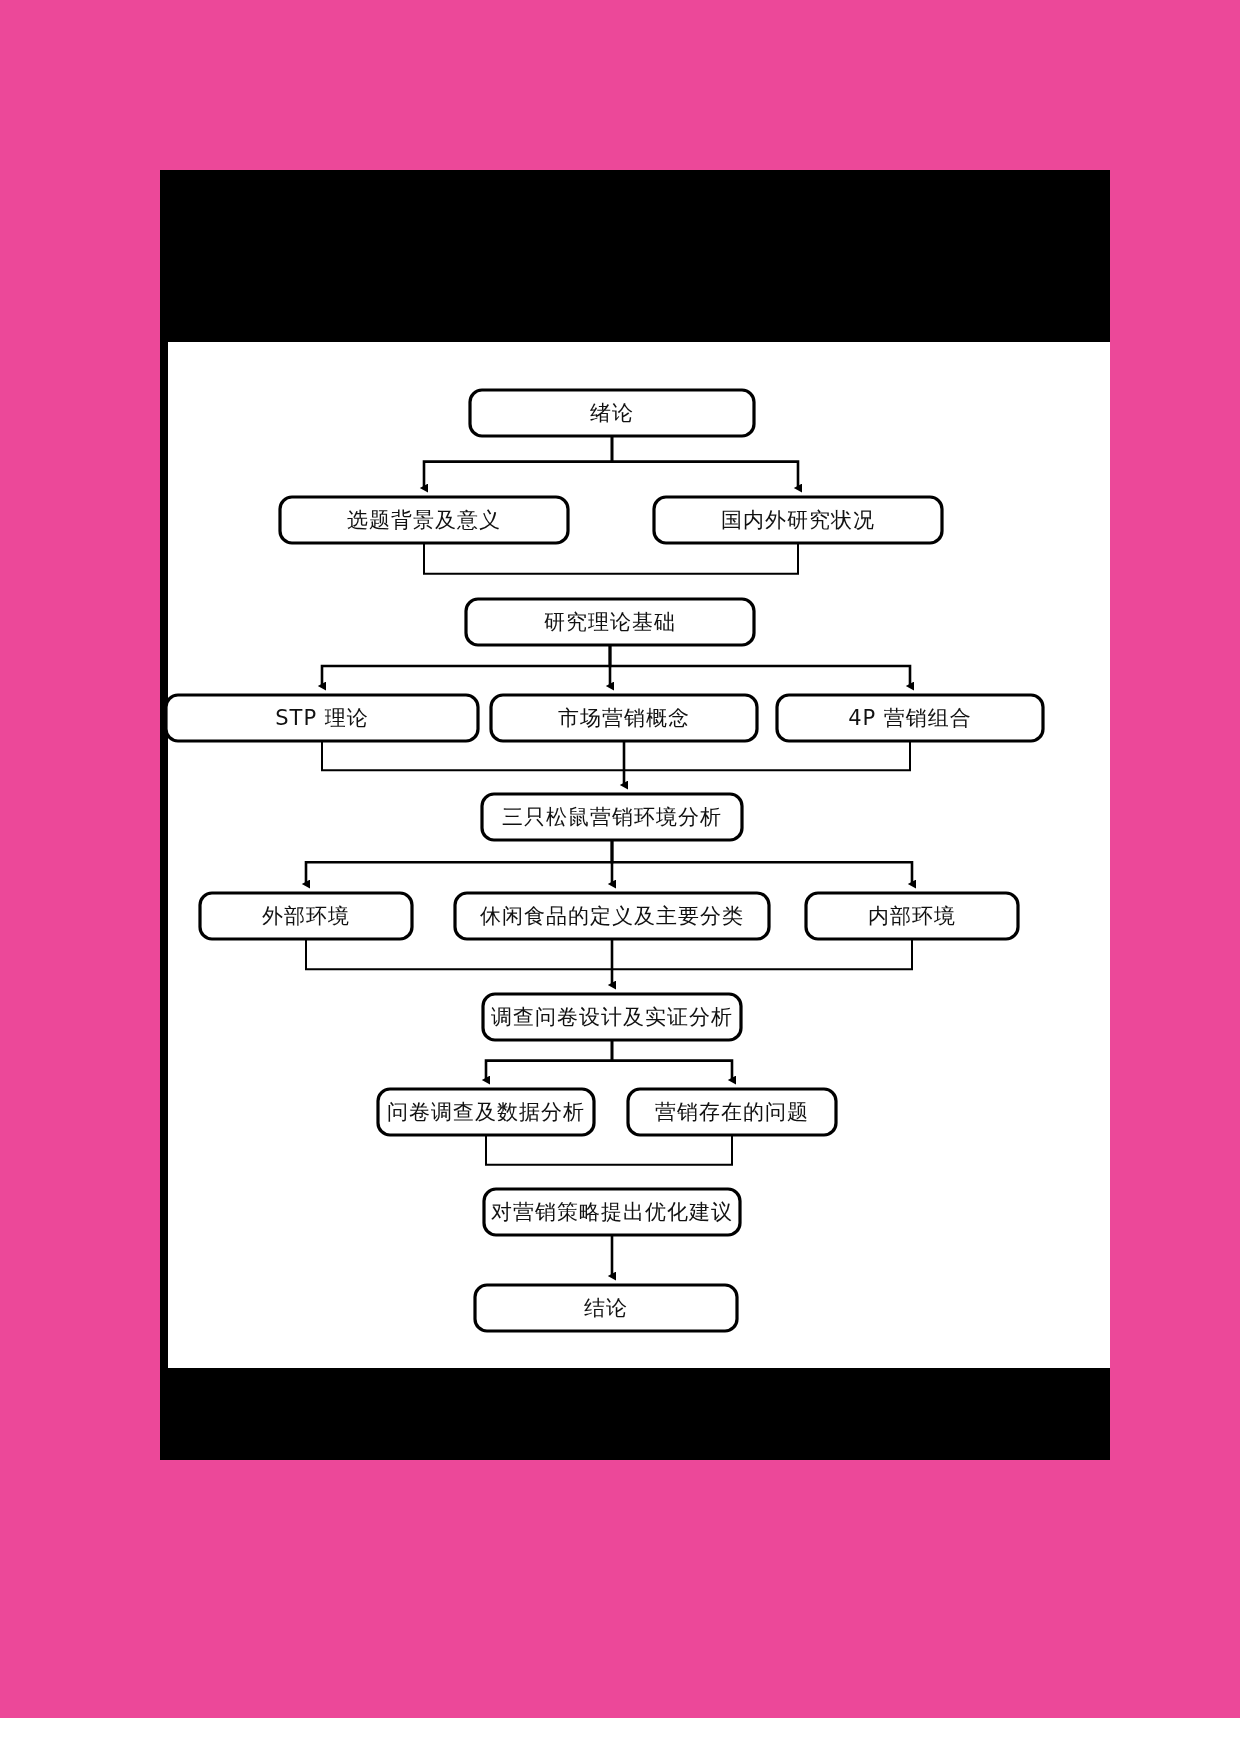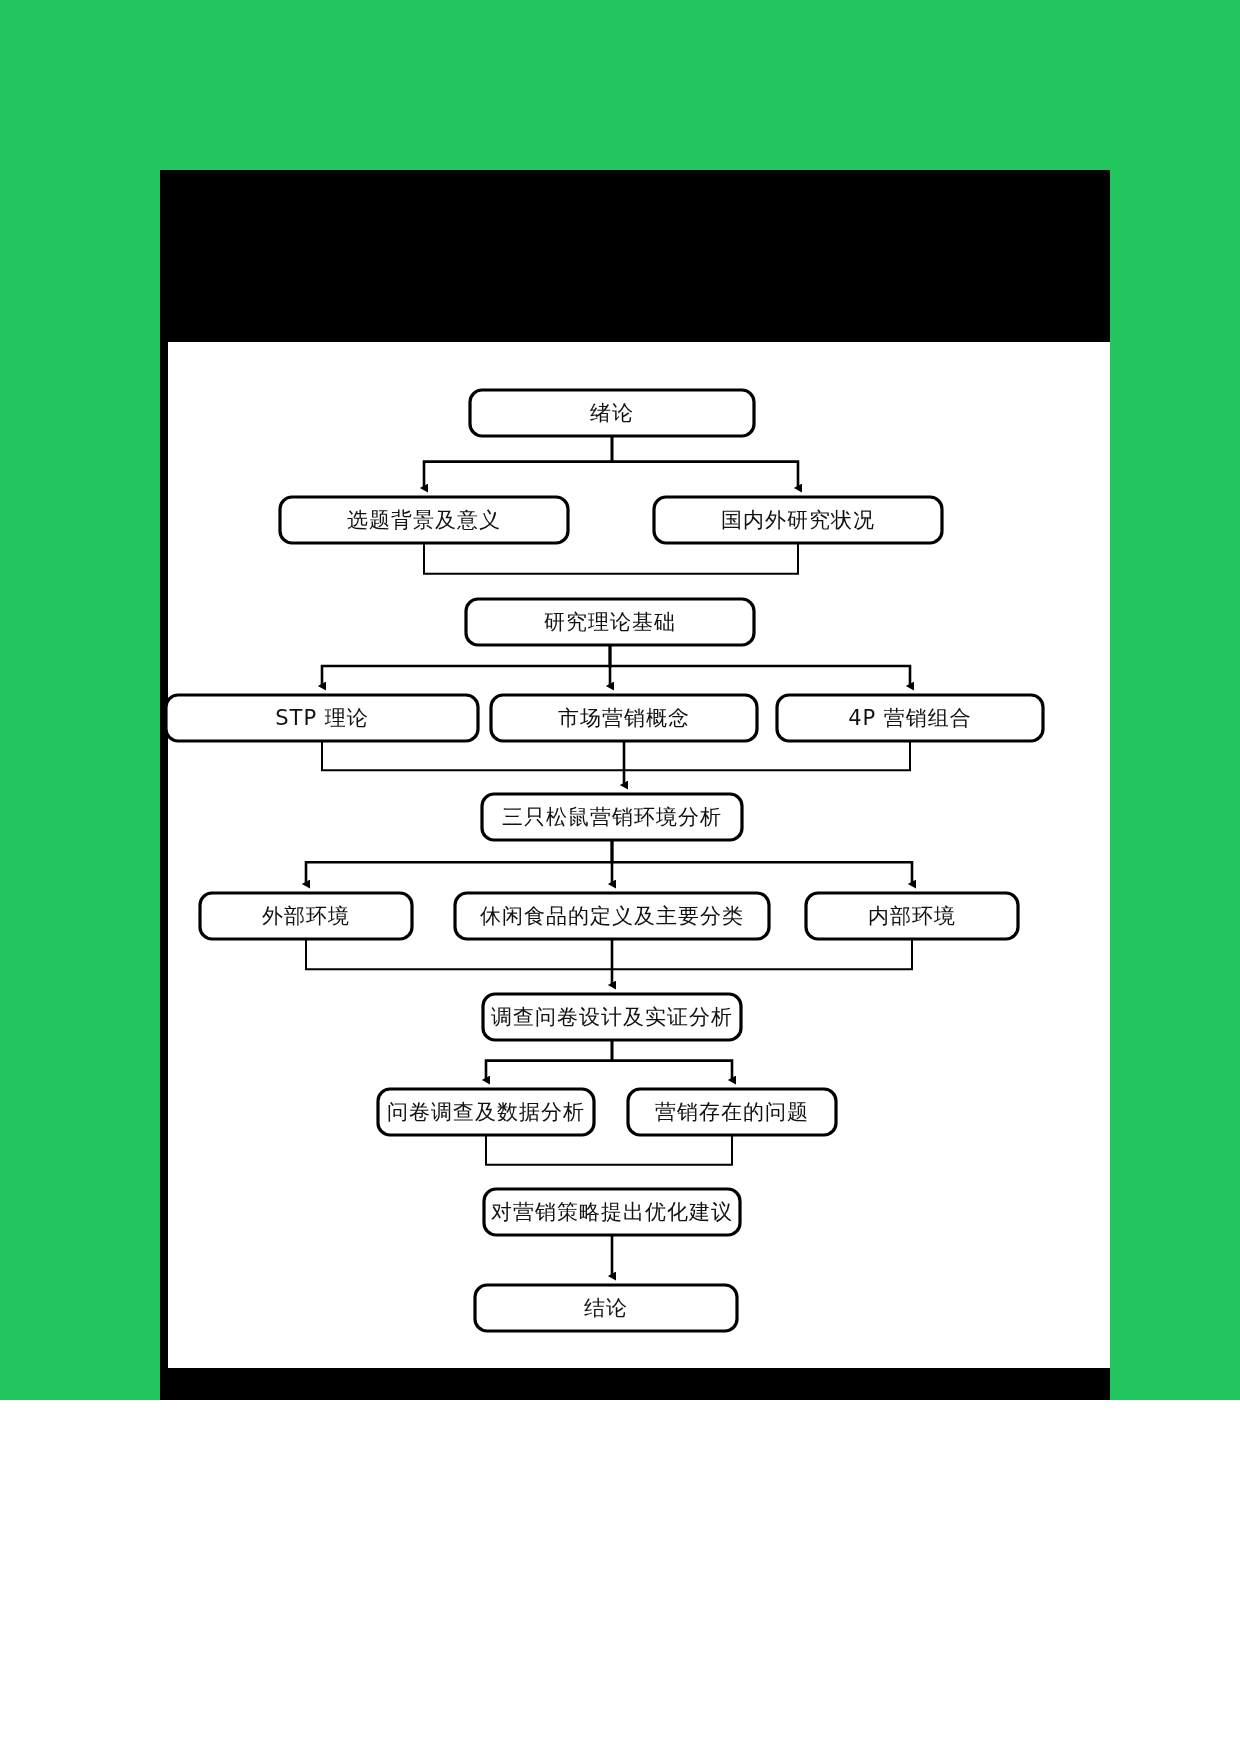--- a/index.html
+++ b/index.html
@@ -3,22 +3,22 @@
 <meta charset="utf-8">
 <style>
   html, body {
     margin: 0;
     padding: 0;
     background: #ffffff;
   }
   #page {
     position: relative;
     width: 1240px;
-    height: 1400px;
-    background: #22c55e;
+    height: 1718px;
+    background: #ec4899;
     font-family: "DejaVu Sans", "Liberation Sans", sans-serif;
     overflow: hidden;
   }
   
   #doc-frame {
     position: absolute;
     left: 160px;
     top: 170px;
     width: 950px;
     height: 1290px;

